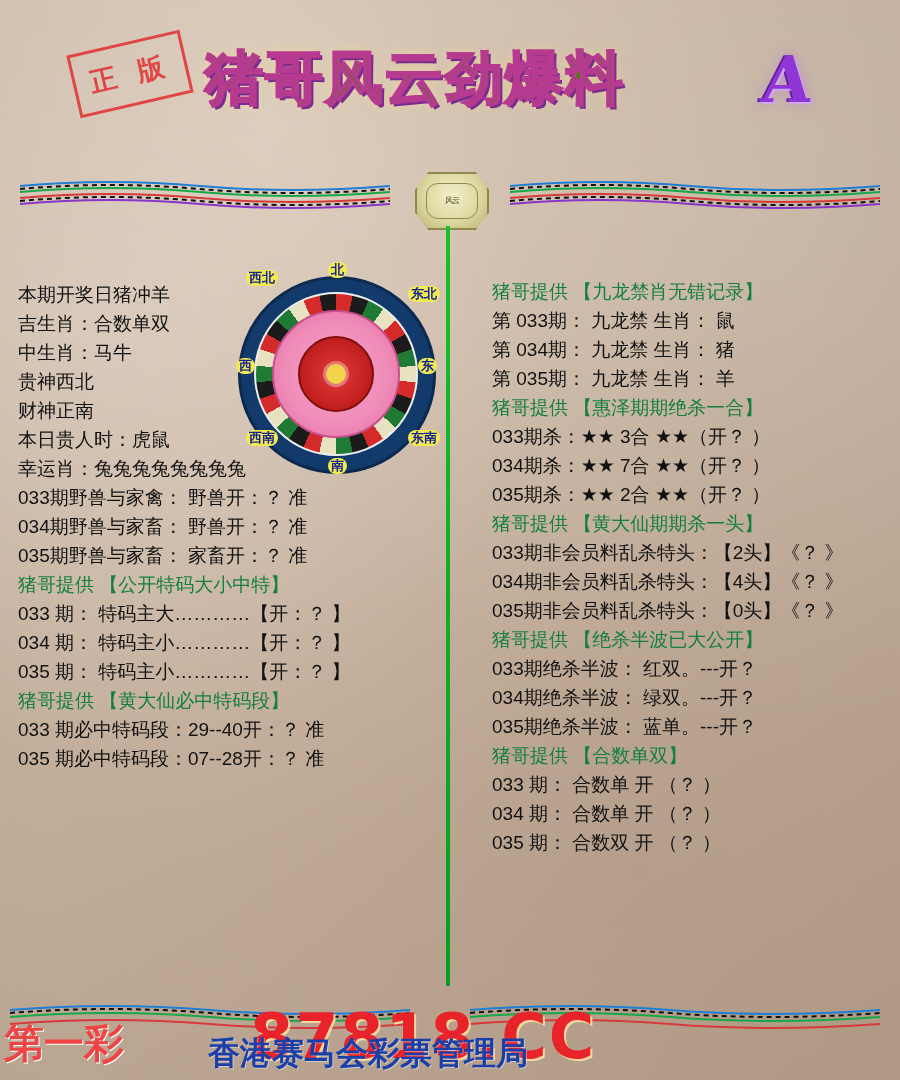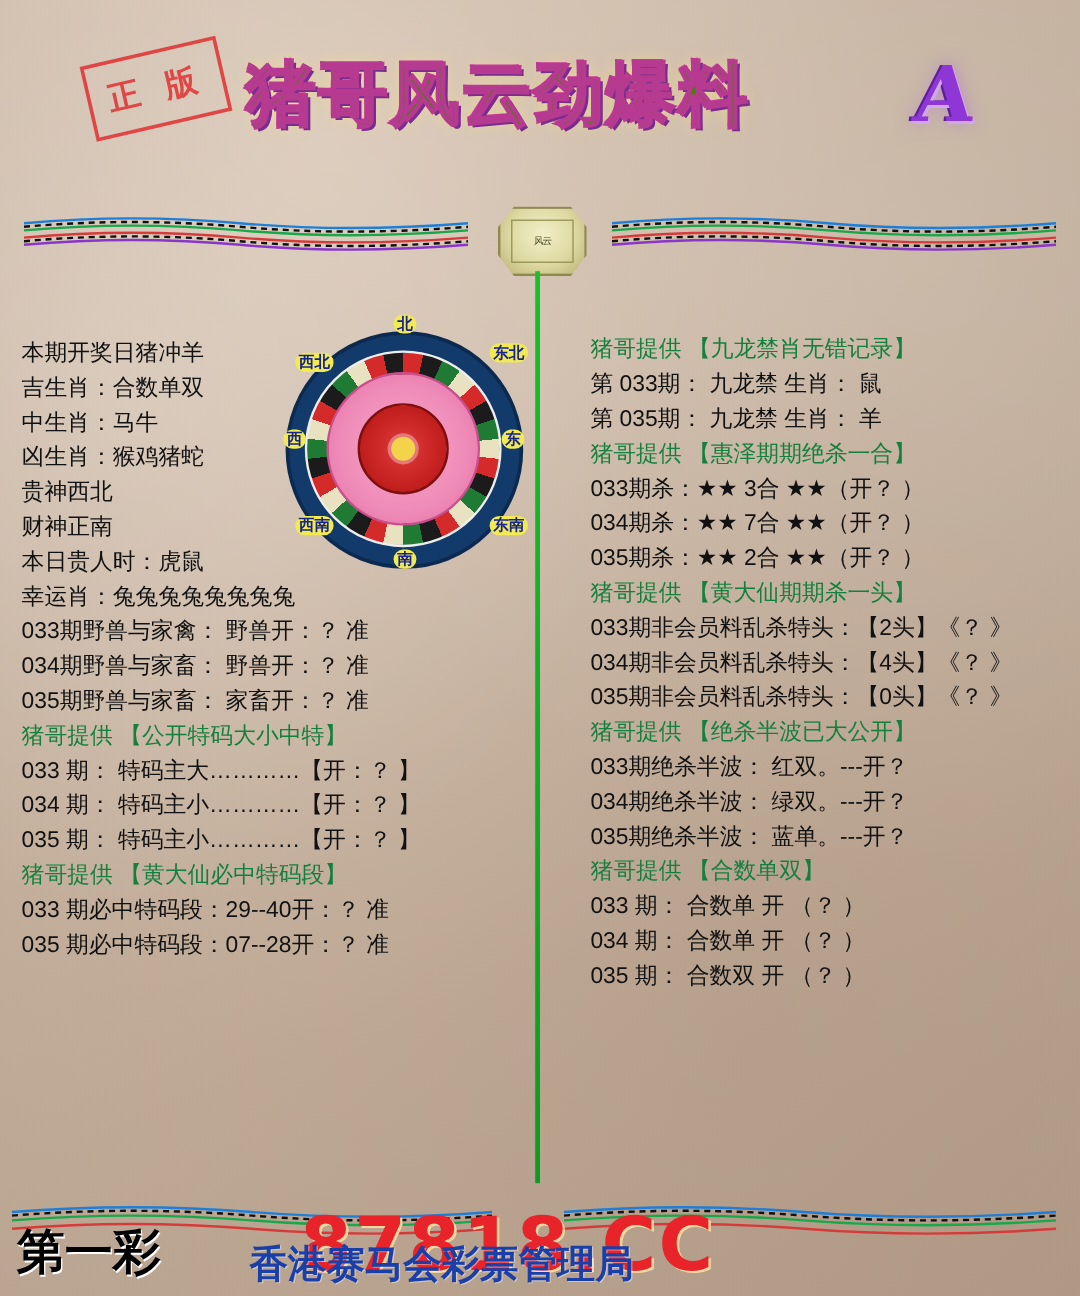--- a/index.html
+++ b/index.html
@@ -48,21 +48,21 @@
   .wave{position:absolute;left:0;width:900px;height:36px;}
   .wave svg{display:block;}
   .medallion{
     position:absolute;left:415px;top:172px;width:70px;height:54px;
     background:radial-gradient(ellipse at 50% 40%, #f2efc9 0%, #ded9a2 55%, #b9b277 100%);
     border:2px solid #8d8a4c;
     clip-path:polygon(18% 0,82% 0,100% 30%,100% 70%,82% 100%,18% 100%,0 70%,0 30%);
     box-shadow:0 0 6px rgba(0,0,0,.25);
   }
   .medallion .inner{
-    position:absolute;inset:9px;border:1px solid #8d8a4c;border-radius:0;
+    position:absolute;inset:9px;border:1px solid #8d8a4c;border-radius:12px;
     font-size:8px;color:#4a4a22;display:flex;align-items:center;justify-content:center;
     text-align:center;line-height:1.05;letter-spacing:-1px;
   }
   .center-line{
     position:absolute;left:446px;top:226px;width:4px;height:760px;
     background:linear-gradient(to bottom,#14c22a,#0a9c1e);
   }
   
   .col{position:absolute;font-size:19px;color:#111;line-height:1;}
   .col .row{white-space:nowrap;margin-bottom:10px;font-weight:normal;}
@@ -95,29 +95,29 @@
     background:#f3d34a;box-shadow:0 0 0 3px rgba(255,255,255,.35);
   }
   .wheel .dir{
     position:absolute;font-size:13px;font-weight:bold;color:#16248f;
     background:#f2ea52;border-radius:8px;padding:1px 3px;line-height:1.05;text-align:center;
   }
   .d-n{left:96px;top:0;}
   .d-s{left:96px;top:196px;}
   .d-e{left:186px;top:96px;}
   .d-w{left:4px;top:96px;}
-  .d-nw{left:14px;top:32px;}
+  .d-nw{left:14px;top:8px;}
   .d-ne{left:176px;top:24px;}
   .d-sw{left:14px;top:168px;}
   .d-se{left:176px;top:168px;}
   
   .footer-wave{position:absolute;left:0;top:1002px;width:900px;height:30px;}
   .footer-red{
-    position:absolute;left:14px;top:1016px;
-    font-size:40px;font-weight:bold;color:#000000;
+    position:absolute;left:4px;top:1016px;
+    font-size:40px;font-weight:bold;color:#ef4444;
     font-family:"DejaVu Sans","Liberation Sans",sans-serif;
     text-shadow:1px 1px 0 #fff;
     white-space:nowrap;
   }
   .footer-big{
     position:absolute;left:250px;top:1000px;
     font-size:62px;font-weight:bold;color:#e8232a;letter-spacing:2px;
     font-family:"DejaVu Sans","Liberation Sans",sans-serif;
     text-shadow:2px 2px 0 #f7d9a0;
     white-space:nowrap;
@@ -175,40 +175,40 @@
   <div class="dir d-nw">西北</div>
   <div class="dir d-ne">东北</div>
   <div class="dir d-sw">西南</div>
   <div class="dir d-se">东南</div>
 </div>
 
 <div class="col left-col">
   <div class="row">本期开奖日猪冲羊</div>
   <div class="row">吉生肖：合数单双</div>
   <div class="row">中生肖：马牛</div>
-  <div class="row">凶生肖：猴鸡猪蛇</div>
   <div class="row">贵神西北</div>
   <div class="row">财神正南</div>
   <div class="row">本日贵人时：虎鼠</div>
   <div class="row">幸运肖：兔兔兔兔兔兔兔兔</div>
   <div class="row">033期野兽与家禽： 野兽开：？ 准</div>
   <div class="row">034期野兽与家畜： 野兽开：？ 准</div>
   <div class="row">035期野兽与家畜： 家畜开：？ 准</div>
   <div class="row hdr">猪哥提供 【公开特码大小中特】</div>
   <div class="row">033 期： 特码主大…………【开：？ 】</div>
   <div class="row">034 期： 特码主小…………【开：？ 】</div>
   <div class="row">035 期： 特码主小…………【开：？ 】</div>
   <div class="row hdr">猪哥提供 【黄大仙必中特码段】</div>
   <div class="row">033 期必中特码段：29--40开：？ 准</div>
   <div class="row">035 期必中特码段：07--28开：？ 准</div>
 </div>
 
 <div class="col right-col">
   <div class="row hdr">猪哥提供 【九龙禁肖无错记录】</div>
   <div class="row">第 033期： 九龙禁 生肖： 鼠</div>
+  <div class="row">第 034期： 九龙禁 生肖： 猪</div>
   <div class="row">第 035期： 九龙禁 生肖： 羊</div>
   <div class="row hdr">猪哥提供 【惠泽期期绝杀一合】</div>
   <div class="row">033期杀：★★ 3合 ★★（开？ ）</div>
   <div class="row">034期杀：★★ 7合 ★★（开？ ）</div>
   <div class="row">035期杀：★★ 2合 ★★（开？ ）</div>
   <div class="row hdr">猪哥提供 【黄大仙期期杀一头】</div>
   <div class="row">033期非会员料乱杀特头：【2头】《？ 》</div>
   <div class="row">034期非会员料乱杀特头：【4头】《？ 》</div>
   <div class="row">035期非会员料乱杀特头：【0头】《？ 》</div>
   <div class="row hdr">猪哥提供 【绝杀半波已大公开】</div>

